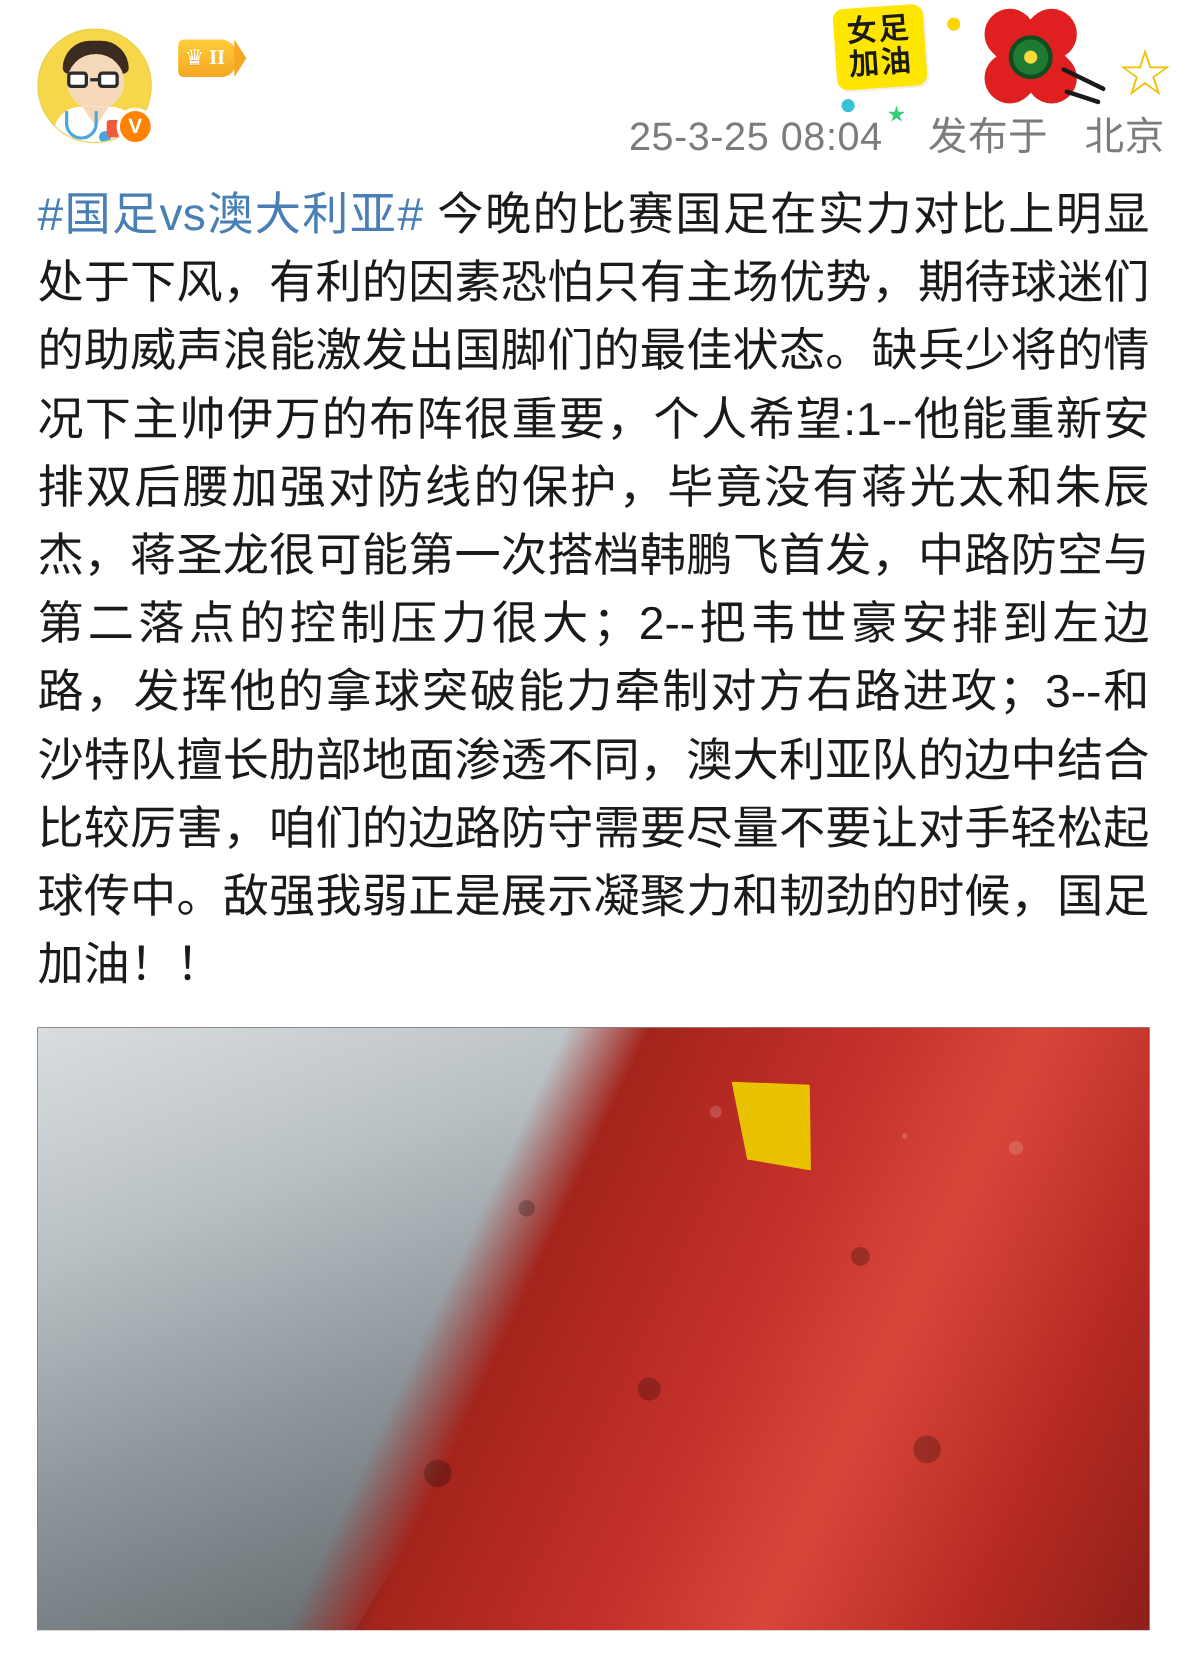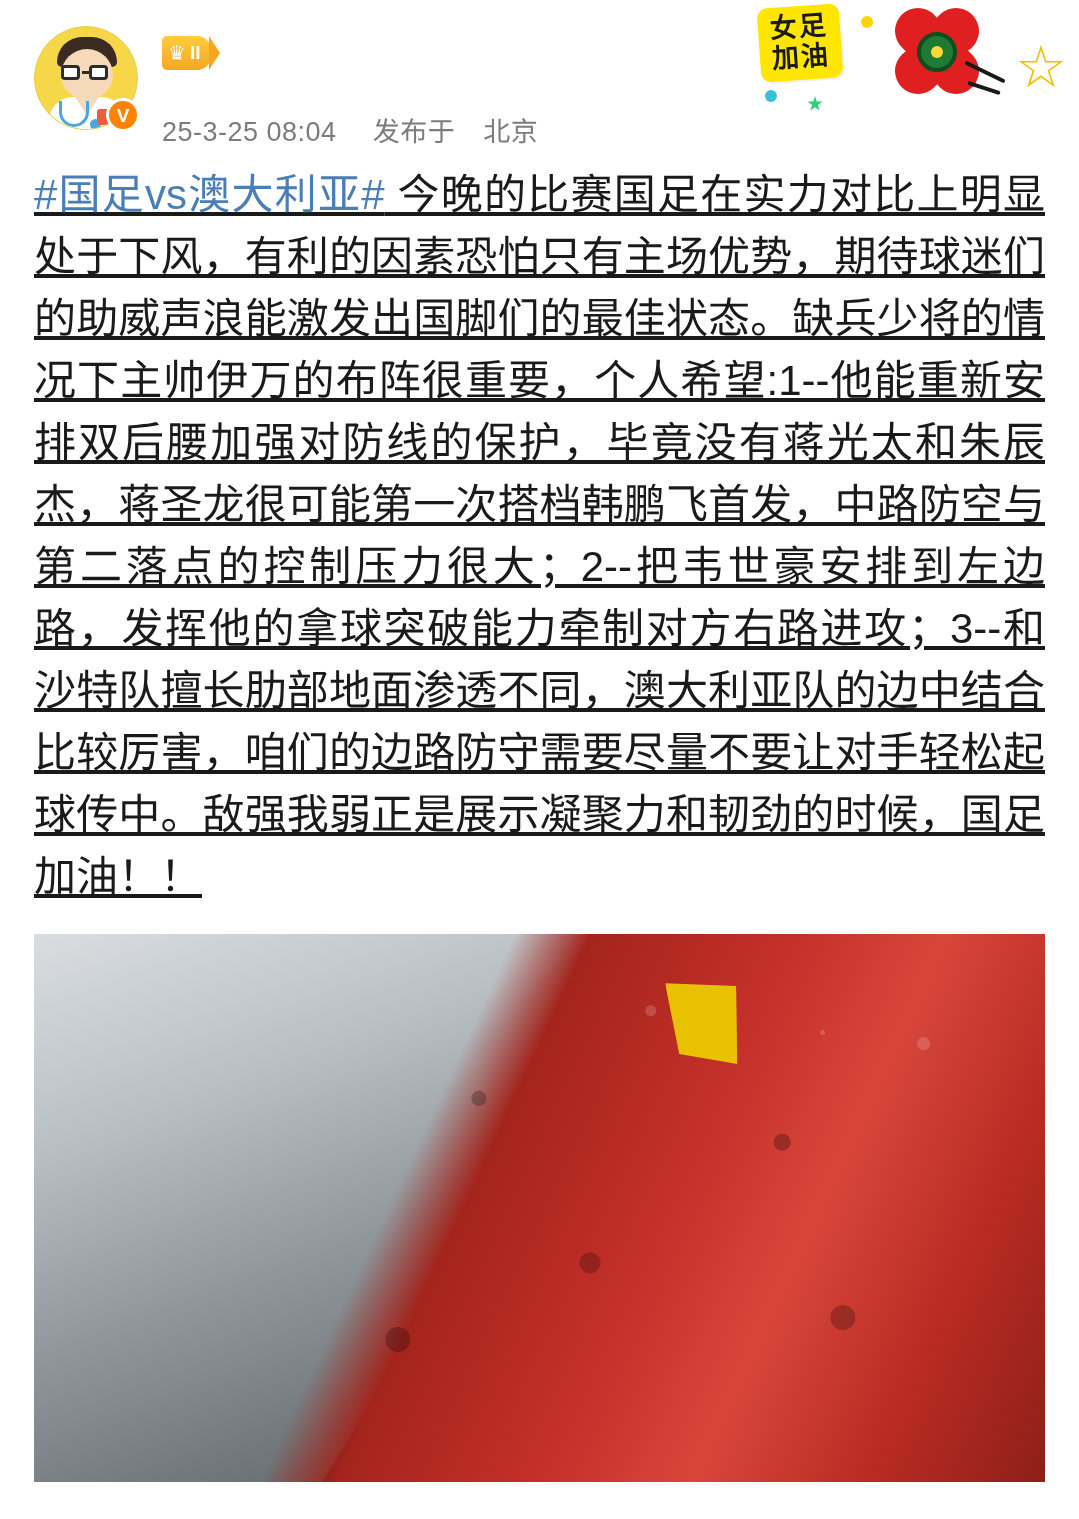--- a/index.html
+++ b/index.html
@@ -142,36 +142,37 @@
     color: #fff;
     line-height: 1;
     margin-right: 4px;
     text-shadow: 0 1px 0 rgba(0,0,0,.15);
   }
   .vip-level {
     font-size: 19px;
     color: #fff;
     font-weight: bold;
     padding-right: 6px;
-    font-family: Liberation Sans, sans-serif;
+    font-family: Liberation Serif, serif;
   }
   .vip-arrow {
     position: absolute;
     right: -9px; top: 0;
     width: 0; height: 0;
     border-top: 17px solid transparent;
     border-bottom: 17px solid transparent;
     border-left: 11px solid #f5a623;
   }
   .meta-row {
-    margin-top: 40px;
-    font-size: 27px;
+    margin-top: 24px;
+    font-size: 36px;
     color: #7c7c7c;
     letter-spacing: 0.5px;
     white-space: nowrap;
+    text-align: right;
   }
   .meta-sep { display: inline-block; width: 20px; }
 
   
   .sticker {
     position: absolute;
     right: 6px;
     top: 0px;
     width: 320px;
     height: 120px;
@@ -253,21 +254,20 @@
 
   
   .post-text {
     padding: 4px 34px 0 34px;
     font-size: 42px;
     line-height: 62px;
     color: #1a1a1a;
     letter-spacing: 0px;
     text-align: justify;
     word-break: break-all;
-    text-decoration: underline;
   }
   .topic {
     color: #4a7fb5;
   }
 
   
   .post-image-wrap {
     margin: 26px 34px 0 34px;
     height: 548px;
     position: relative;

